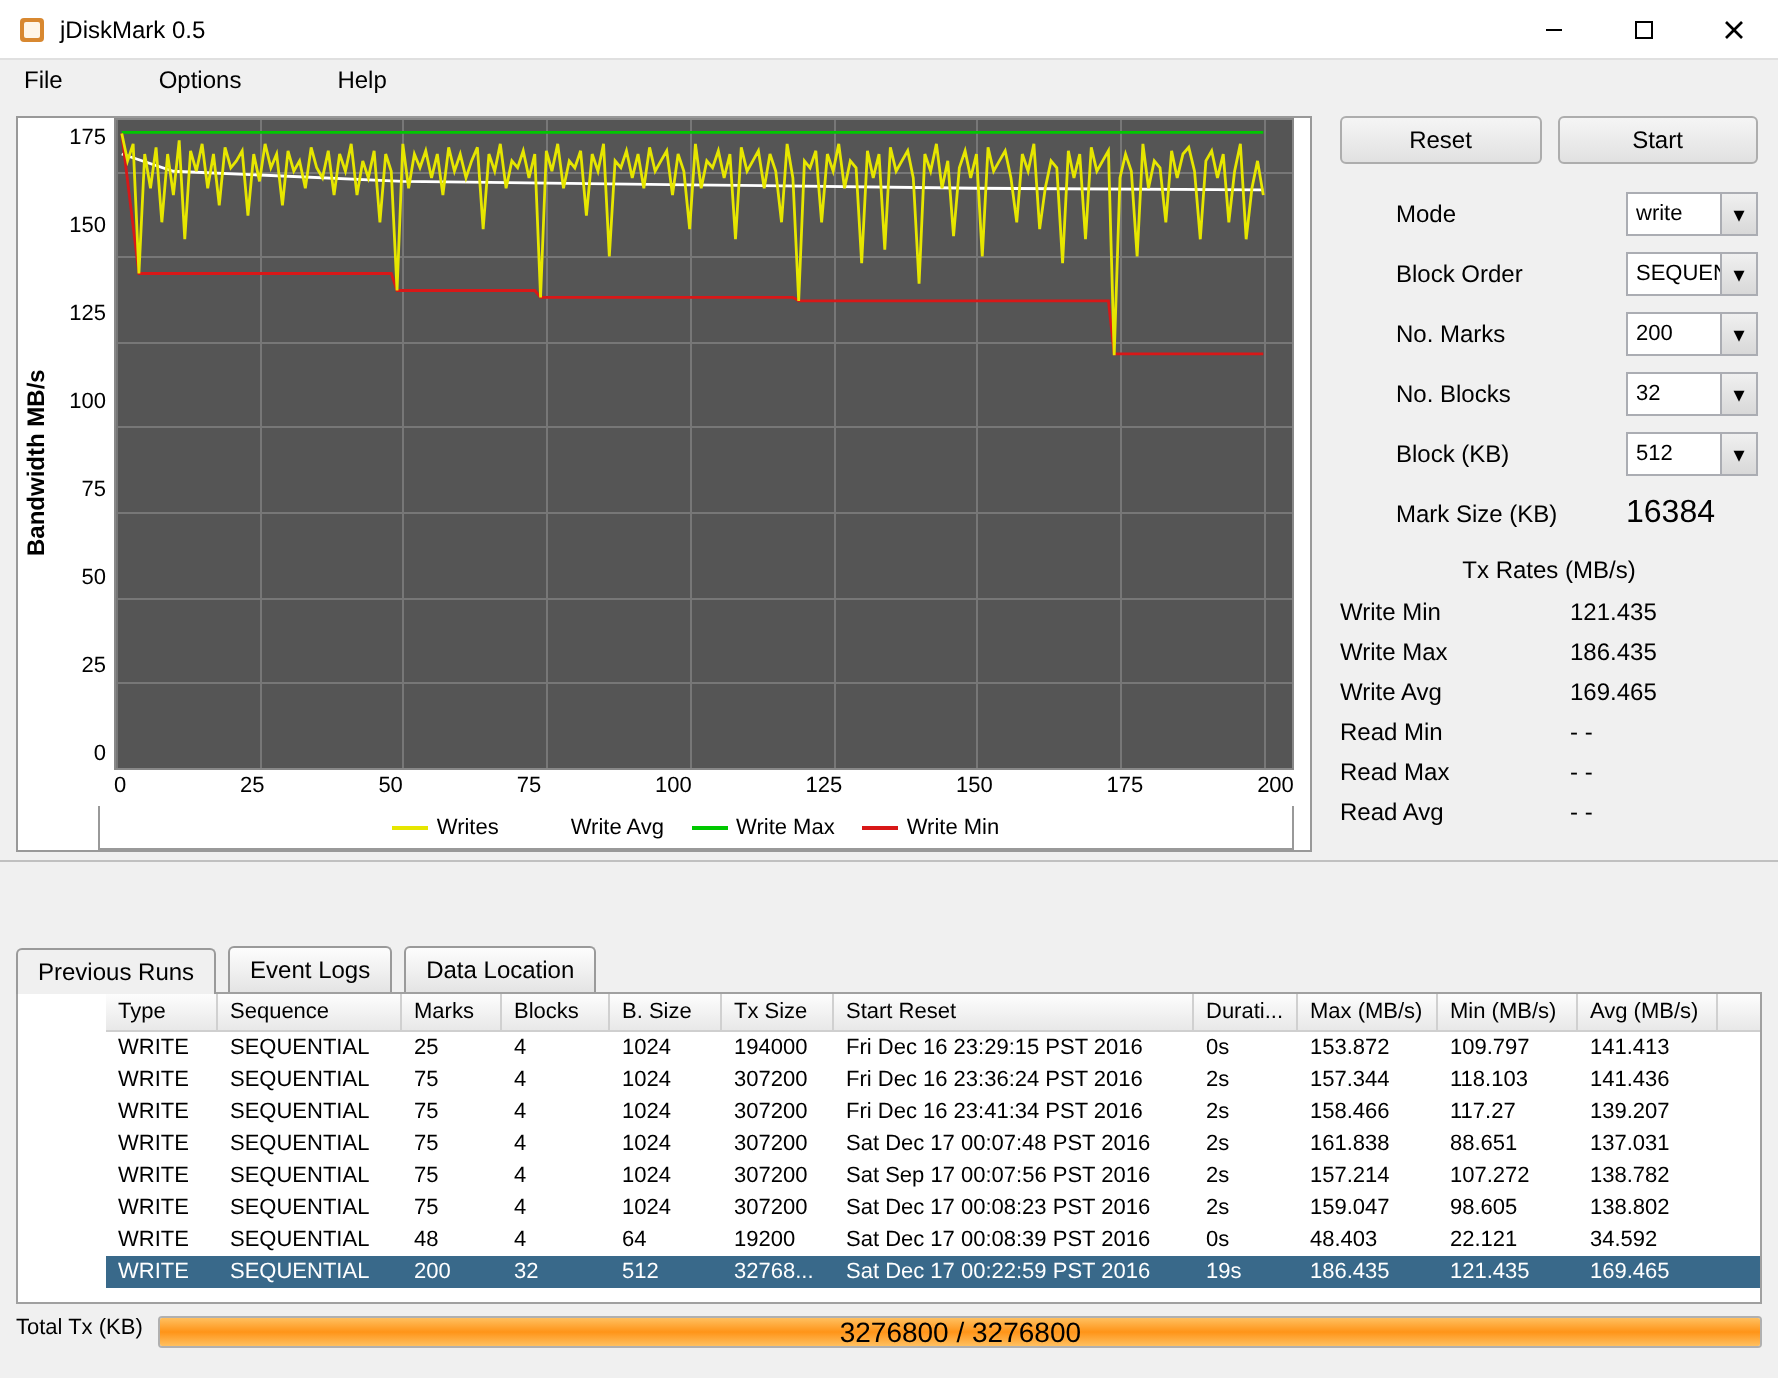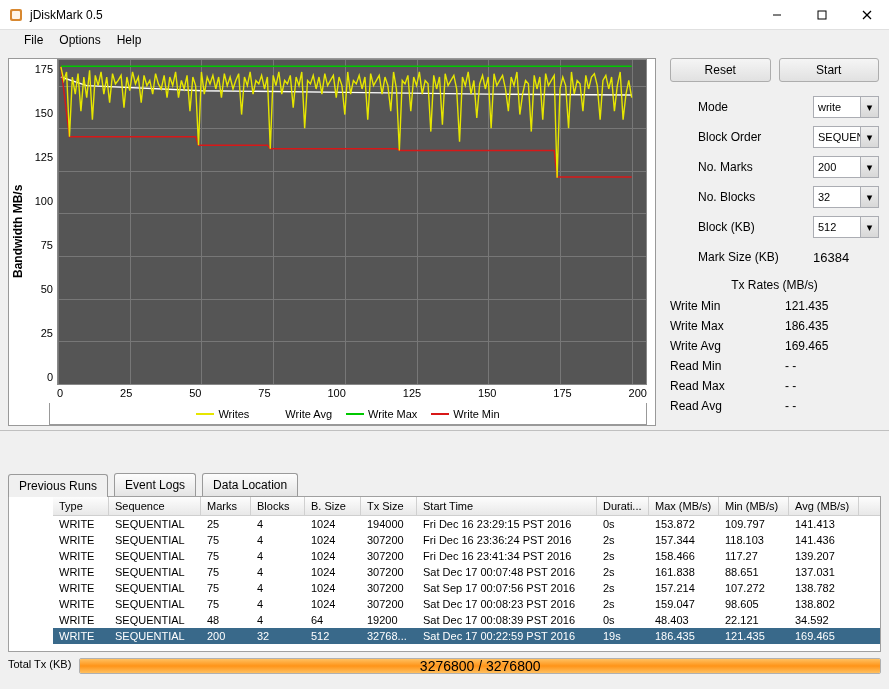--- a/index.html
+++ b/index.html
@@ -1,21 +1,21 @@
 <!DOCTYPE html>
 <html><head>
 <meta charset="utf-8">
 <style>
 * { box-sizing: border-box; margin: 0; padding: 0; font-family: Tahoma, Arial, sans-serif; font-size: 11px; }
 body { background: #f0f0f0; width: 889px; height: 689px; overflow: hidden; display: flex; flex-direction: column; }
 .titlebar { height: 30px; background: #fff; display: flex; align-items: center; padding: 0 0 0 8px; border-bottom: 1px solid #e0e0e0; }
 .titlebar .icon { width: 16px; height: 16px; margin-right: 6px; }
 .titlebar .title { flex: 1; font-size: 12px; }
 .titlebar .winbtn { width: 45px; height: 30px; display: flex; align-items: center; justify-content: center; }
-.menubar { height: 20px; display: flex; align-items: center; padding: 0 16px; background: #f0f0f0; }
+.menubar { height: 20px; display: flex; align-items: center; padding: 0 4px; background: #f0f0f0; gap: 32px; }
 .menubar span { padding: 2px 8px; font-size: 12px; }
 .main { display: flex; flex: 0 0 auto; height: 380px; }
 .chart-area { flex: 1; padding: 8px 8px 4px 8px; display: flex; flex-direction: column; }
 .chart-box { flex: 1; border: 1px solid #999; background: #fff; position: relative; display: flex; flex-direction: column; }
 .chart-inner { flex: 1; display: flex; }
 .ylabel { writing-mode: vertical-rl; transform: rotate(180deg); text-align: center; padding: 4px 2px; font-size: 12px; font-weight: bold; }
 .yaxis { width: 30px; display: flex; flex-direction: column; justify-content: space-between; padding: 4px 4px 20px 0; text-align: right; }
 .plot-wrap { flex: 1; display: flex; flex-direction: column; }
 .plot { flex: 1; background: #555; border: 1px solid #888; position: relative; overflow: hidden; }
 .grid-line-h { position: absolute; left: 0; right: 0; border-top: 1px solid #777; }
@@ -24,21 +24,21 @@
 .legend { height: 22px; border: 1px solid #999; border-top: none; margin: 0 8px 0 40px; display: flex; align-items: center; justify-content: center; gap: 14px; background: #fff; }
 .legend-item { display: flex; align-items: center; gap: 4px; font-size: 11px; }
 .legend-swatch { width: 18px; height: 2px; }
 .side { width: 225px; padding: 8px 10px 4px 6px; }
 .btnrow { display: flex; gap: 8px; margin-bottom: 10px; }
 .btn { flex: 1; height: 24px; border: 1px solid #adadad; background: linear-gradient(#f5f5f5,#e1e1e1); border-radius: 3px; text-align: center; line-height: 22px; font-size: 12px; }
 .field-row { display: flex; align-items: center; height: 30px; margin-left: 28px; }
 .field-label { flex: 0 0 115px; font-size: 12px; }
 .field-ctrl { flex: 1; height: 22px; border: 1px solid #abadb3; background: #fff; display: flex; align-items: center; padding: 0 4px; position: relative; font-size: 12px; }
 .field-arrow { position: absolute; right: 0; top: 0; bottom: 0; width: 18px; background: linear-gradient(#f0f0f0,#d8d8d8); border-left: 1px solid #abadb3; display: flex; align-items: center; justify-content: center; }
-.field-value { font-size: 13px; }
+.field-value { font-size: 16px; }
 .rates-header { text-align: center; font-size: 12px; margin: 6px 0 4px 0; }
 .rate-row { display: flex; height: 20px; align-items: center; }
 .rate-row .rl { flex: 0 0 115px; font-size: 12px; }
 .rate-row .rv { font-size: 12px; }
 .tabs-area { border-top: 1px solid #c0c0c0; padding: 6px 8px 0 8px; }
 .tabstrip { display: flex; gap: 6px; margin-top: 36px; }
 .tab { padding: 4px 10px; border: 1px solid #9a9a9a; border-bottom: none; background: linear-gradient(#fdfdfd,#e4e4e4); border-radius: 3px 3px 0 0; font-size: 12px; }
 .tab.active { background: #f0f0f0; position: relative; top: 1px; }
 .table-wrap { margin: 0 8px; border: 1px solid #a0a0a0; height: 156px; background: #fff; overflow: hidden; padding-left: 44px; }
 .thead { display: flex; background: linear-gradient(#fdfdfd,#e8e8e8); border-bottom: 1px solid #cfcfcf; }
@@ -246,21 +246,21 @@
 </div>
 
 <div class="table-wrap">
   <div class="thead" id="thead">
       <div class="th c0">Type</div>
       <div class="th c1">Sequence</div>
       <div class="th c2">Marks</div>
       <div class="th c3">Blocks</div>
       <div class="th c4">B. Size</div>
       <div class="th c5">Tx Size</div>
-      <div class="th c6">Start Time</div>
+      <div class="th c6">Start Reset</div>
       <div class="th c7">Durati...</div>
       <div class="th c8">Max (MB/s)</div>
       <div class="th c9">Min (MB/s)</div>
       <div class="th c10">Avg (MB/s)</div>
     </div>
   <div class="tbody" id="tbody">
       <div class="tr">
         <div class="td c0">WRITE</div>
         <div class="td c1">SEQUENTIAL</div>
         <div class="td c2">25</div>

